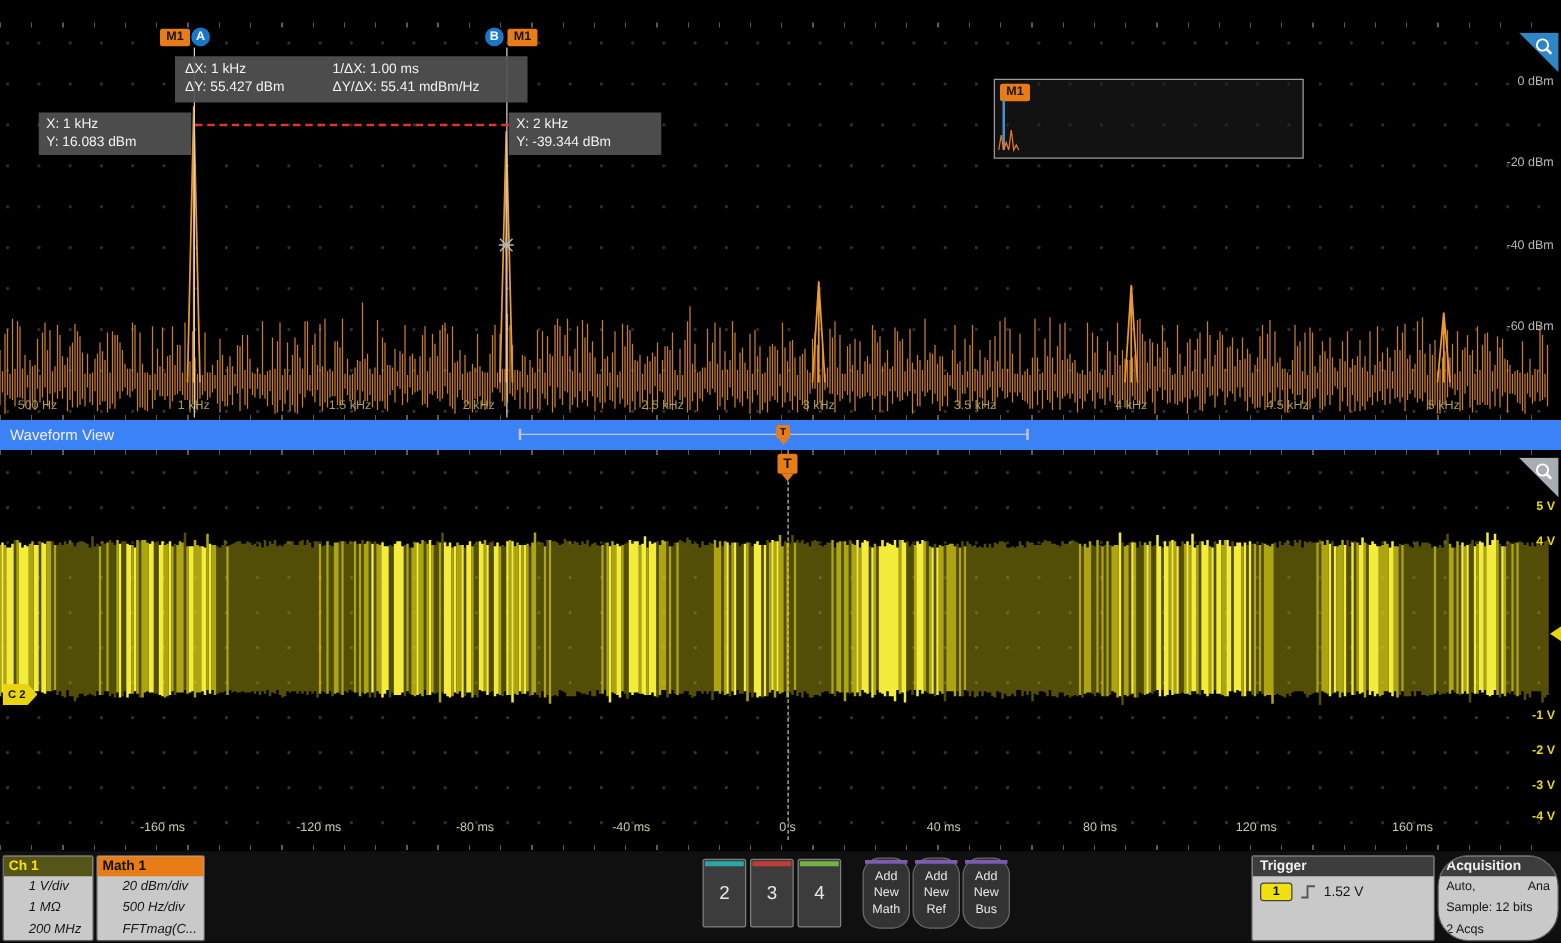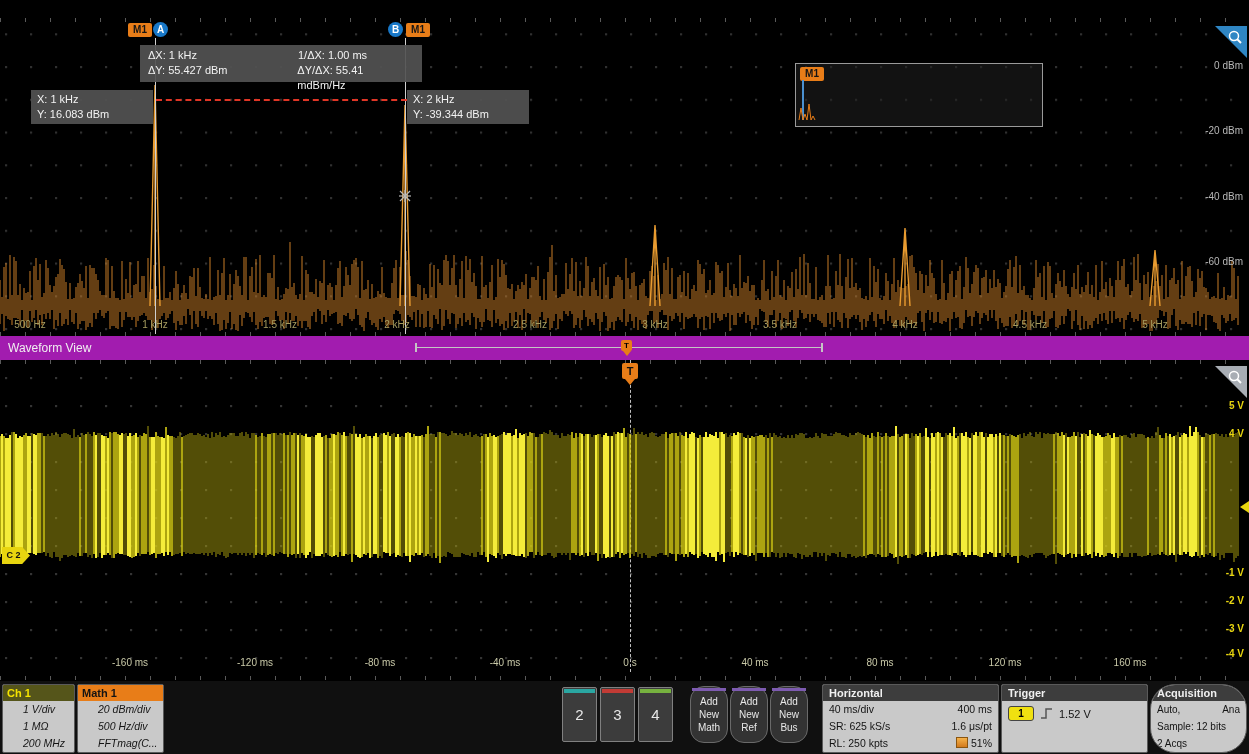--- a/index.html
+++ b/index.html
@@ -20,35 +20,35 @@
            background:repeating-linear-gradient(90deg,#5a5a5a 0 1px,transparent 1px 25px);}
   .tickrow.top{top:0;} .tickrow.bot{bottom:0;}
   #fft-svg,#wave-svg{position:absolute;left:0;top:0;}
   .cursor-line{position:absolute;top:20px;height:296px;width:1px;background:#cfcfcf;}
   .mbadge{position:absolute;width:24px;height:14px;background:#e87d18;color:#151515;font-size:10px;
           font-weight:bold;text-align:center;line-height:14px;border-radius:2px;}
   .circbadge{position:absolute;width:15px;height:15px;background:#1878c8;color:#fff;font-size:10px;
              font-weight:bold;text-align:center;line-height:15px;border-radius:50%;}
   #delta-readout{position:absolute;left:140px;top:27px;width:282px;height:37px;background:rgba(82,82,82,.92);
                  color:#f2f2f2;font-size:11px;padding:3px 8px;box-sizing:border-box;}
-  .dr-row{display:flex;height:15px;line-height:15px;gap:32px;}
+  .dr-row{display:flex;height:15px;line-height:15px;}
   .dr-row span:first-child{width:118px;}
   .cursor-readout{position:absolute;top:72px;width:122px;height:34px;background:rgba(82,82,82,.92);
                   color:#f2f2f2;font-size:11px;padding:2px 6px;box-sizing:border-box;line-height:15px;}
   #red-dash{position:absolute;left:156px;top:81px;width:251px;height:0;border-top:2px dashed #e03626;}
   #m1-preview{position:absolute;left:795px;top:45px;width:246px;height:62px;border:1px solid #9a9a9a;
               background:rgba(32,32,32,.55);}
   .fftylab{position:absolute;right:6px;width:60px;text-align:right;color:#b8b8b8;font-size:10px;height:12px;}
   .fftxlab{position:absolute;top:301px;color:#a69d60;font-size:10px;transform:translateX(-50%);white-space:nowrap;text-align:center;}
   .zoomflag{position:absolute;right:2px;width:32px;height:32px;clip-path:polygon(0 0,100% 0,100% 100%);}
   #fft-zoom{top:8px;background:#2f86c4;}
   #wave-zoom{top:6px;background:#a8adb4;}
 
   
-  #wave-titlebar{position:absolute;left:0;top:336px;width:1249px;height:24px;background:#a21caf;
+  #wave-titlebar{position:absolute;left:0;top:336px;width:1249px;height:24px;background:#3b82f6;
                  color:#f0f0f0;font-size:12px;line-height:24px;}
   #wave-title{padding-left:8px;}
   #navstrip{position:absolute;left:415px;top:4px;width:408px;height:18px;}
   .nav-line{position:absolute;left:0;right:0;top:7px;border-top:1px solid #c4c4c4;}
   .nav-cap{position:absolute;top:3px;width:2px;height:9px;background:#c4c4c4;}
   .nav-cap.left{left:0;} .nav-cap.right{right:0;}
   .nav-t{position:absolute;left:206px;top:0;width:11px;height:11px;background:#e87d18;color:#000;
          font-size:8px;font-weight:bold;text-align:center;line-height:11px;border-radius:2px;}
   .nav-t-tri{position:absolute;left:208px;top:11px;width:0;height:0;border-left:4px solid transparent;
              border-right:4px solid transparent;border-top:5px solid #e87d18;}
@@ -166,21 +166,21 @@
     </div>
 
     <span class="fftylab" style="top:42px">0 dBm</span>
     <span class="fftylab" style="top:107px">-20 dBm</span>
     <span class="fftylab" style="top:173px">-40 dBm</span>
     <span class="fftylab" style="top:238px">-60 dBm</span>
 
     <span class="fftxlab" style="left:30px">500 Hz</span>
     <span class="fftxlab" style="left:155px">1 kHz</span>
     <span class="fftxlab" style="left:280px">1.5 kHz</span>
-    <span class="fftxlab" style="left:397px">2 kHz</span>
+    <span class="fftxlab" style="left:383px">2 kHz</span>
     <span class="fftxlab" style="left:530px">2.5 kHz</span>
     <span class="fftxlab" style="left:655px">3 kHz</span>
     <span class="fftxlab" style="left:780px">3.5 kHz</span>
     <span class="fftxlab" style="left:905px">4 kHz</span>
     <span class="fftxlab" style="left:1030px">4.5 kHz</span>
     <span class="fftxlab" style="left:1155px">5 kHz</span>
 
     <div class="zoomflag" id="fft-zoom">
       <svg width="18" height="18" style="position:absolute;right:3px;top:3px">
         <circle cx="8" cy="7" r="4.5" fill="none" stroke="#fff" stroke-width="1.5"></circle>
@@ -282,35 +282,20 @@
       <div class="l">New</div>
       <div class="l">Ref</div>
     </div>
     <div class="addbtn" style="left:770px">
       <div class="stripe"></div>
       <div class="l">Add</div>
       <div class="l">New</div>
       <div class="l">Bus</div>
     </div>
 
-    <div class="panel" id="horiz-panel">
-      <div class="panel-head">Horizontal</div>
-      <div class="prow">
-        <span>40 ms/div</span>
-        <span>400 ms</span>
-      </div>
-      <div class="prow">
-        <span>SR: 625 kS/s</span>
-        <span>1.6 μs/pt</span>
-      </div>
-      <div class="prow">
-        <span>RL: 250 kpts</span>
-        <span><span class="hz-icon"></span><span>51%</span></span>
-      </div>
-    </div>
 
     <div class="panel" id="trig-panel">
       <div class="panel-head">Trigger</div>
       <div class="trig-row">
         <span class="trig-pill">1</span>
         <svg width="13" height="13">
           <path d="M1 11 L6 11 L6 2 L12 2" fill="none" stroke="#555" stroke-width="1.5"></path>
         </svg>
         <span>1.52 V</span>
       </div>

